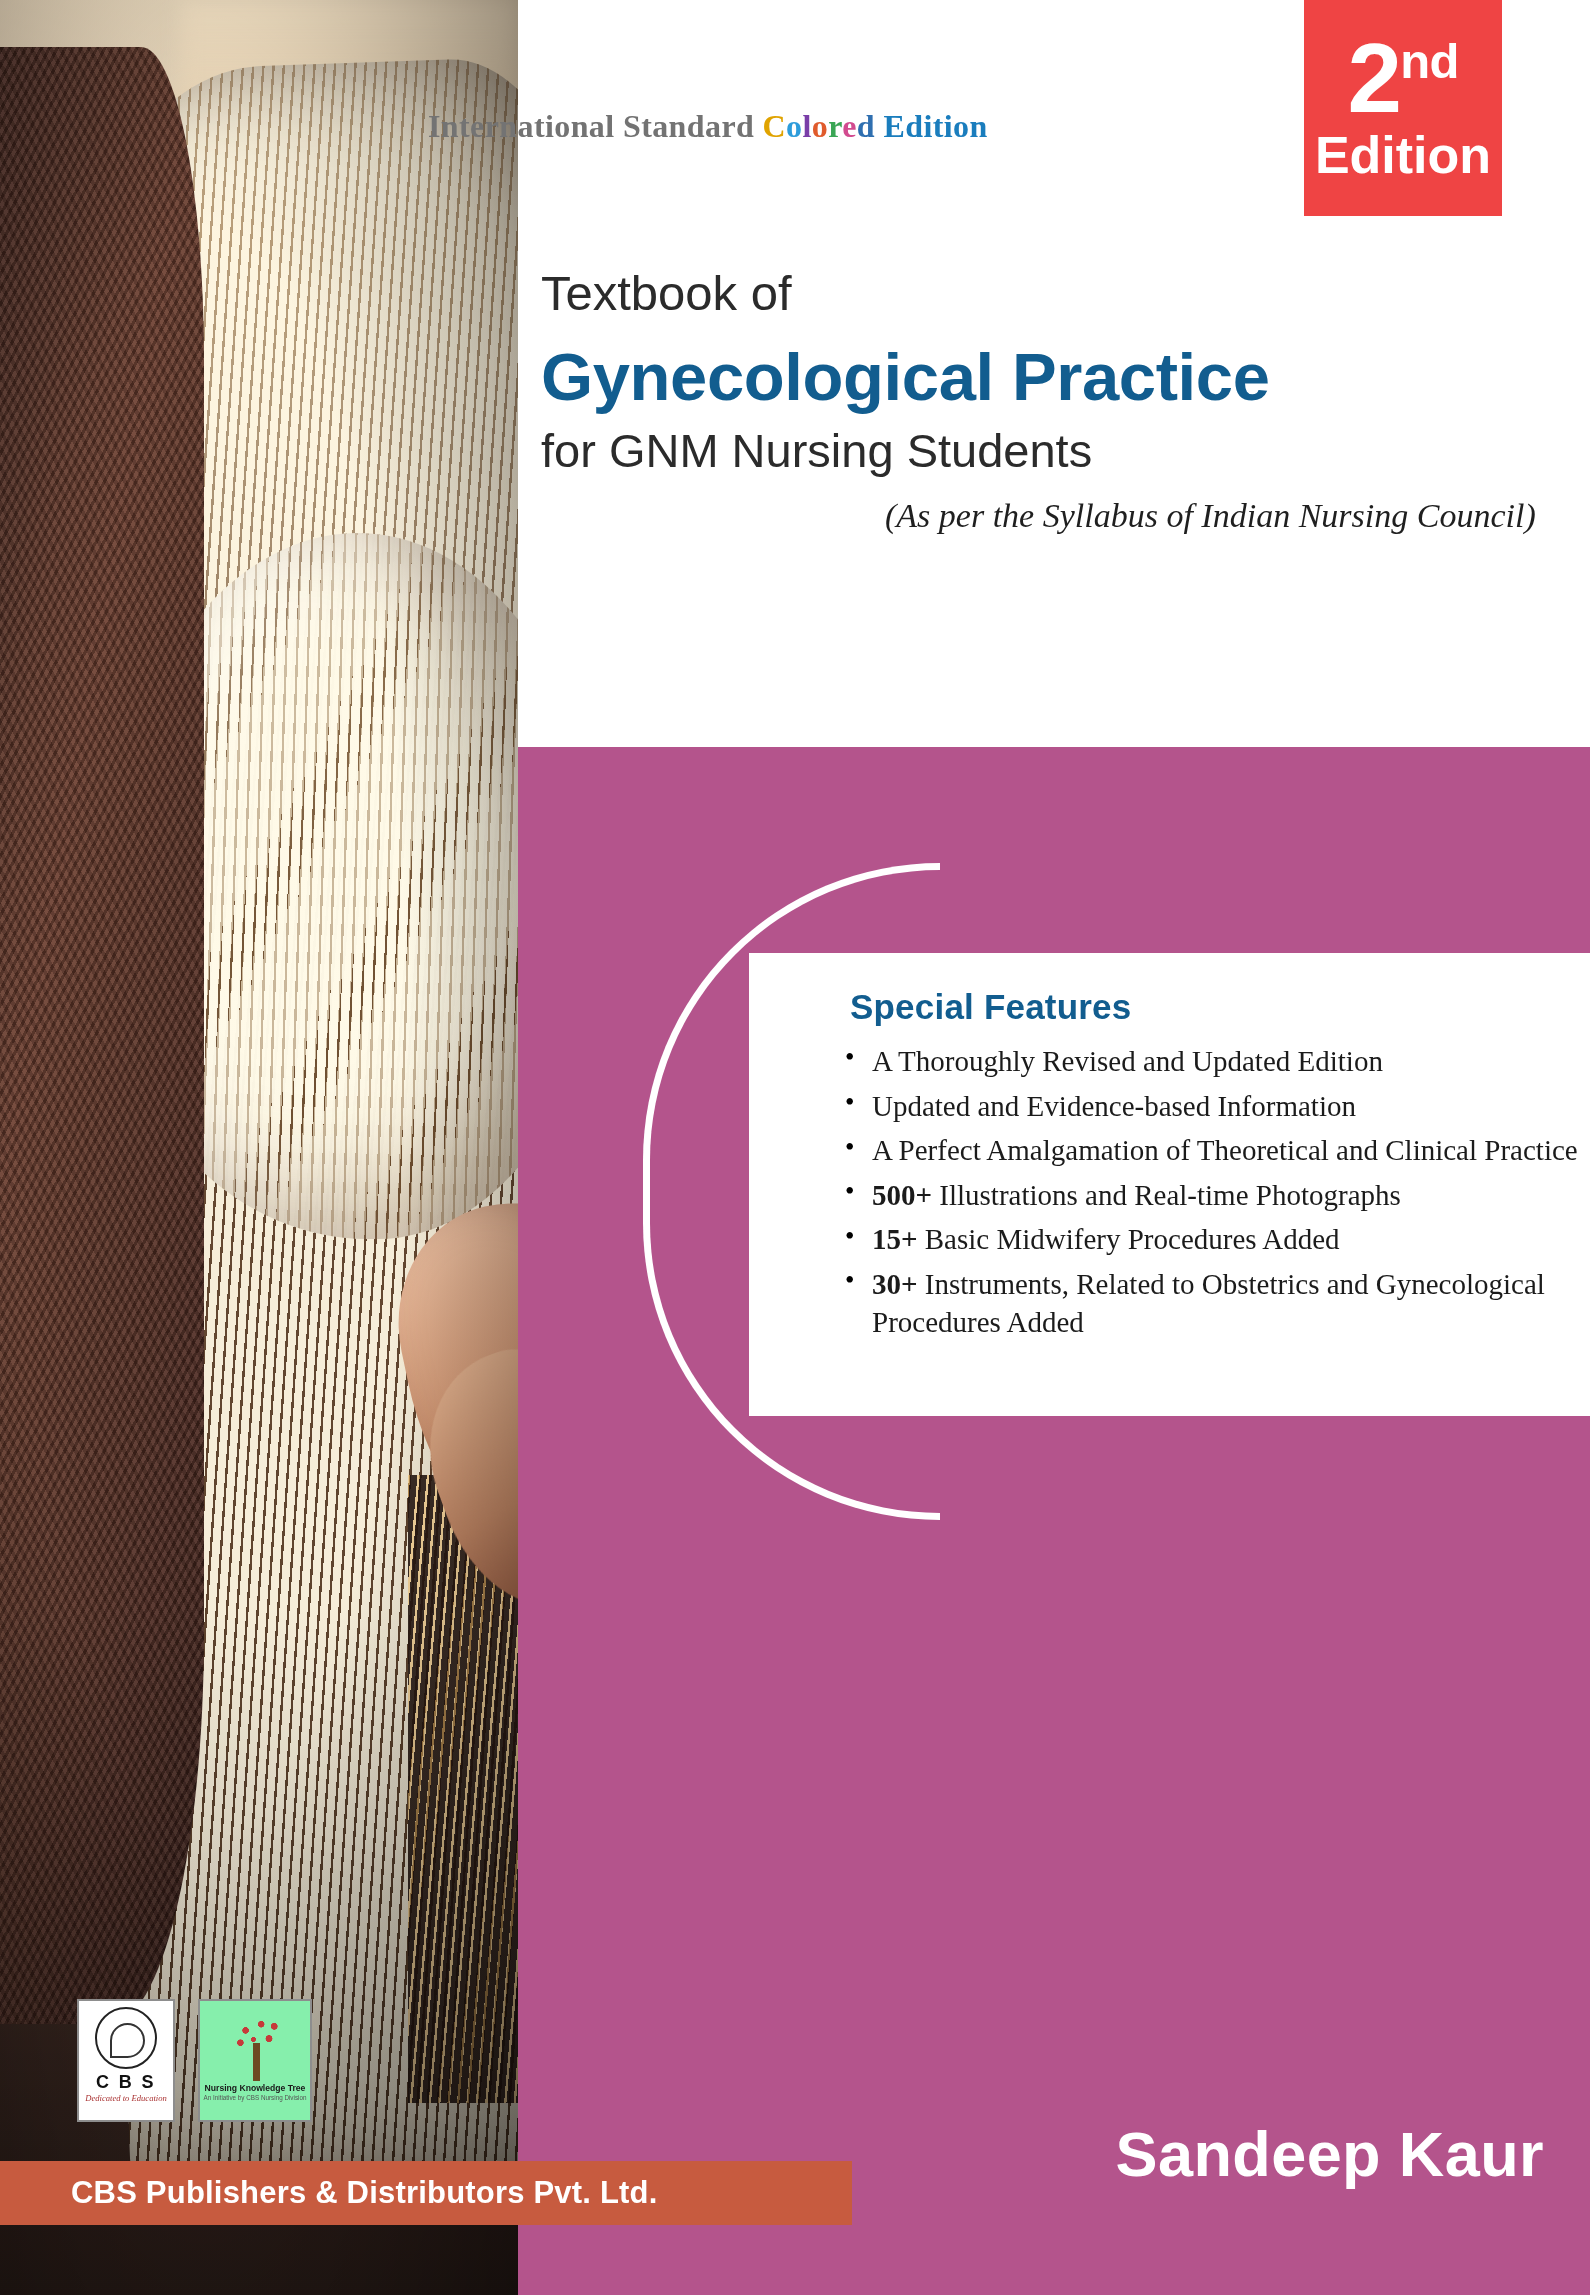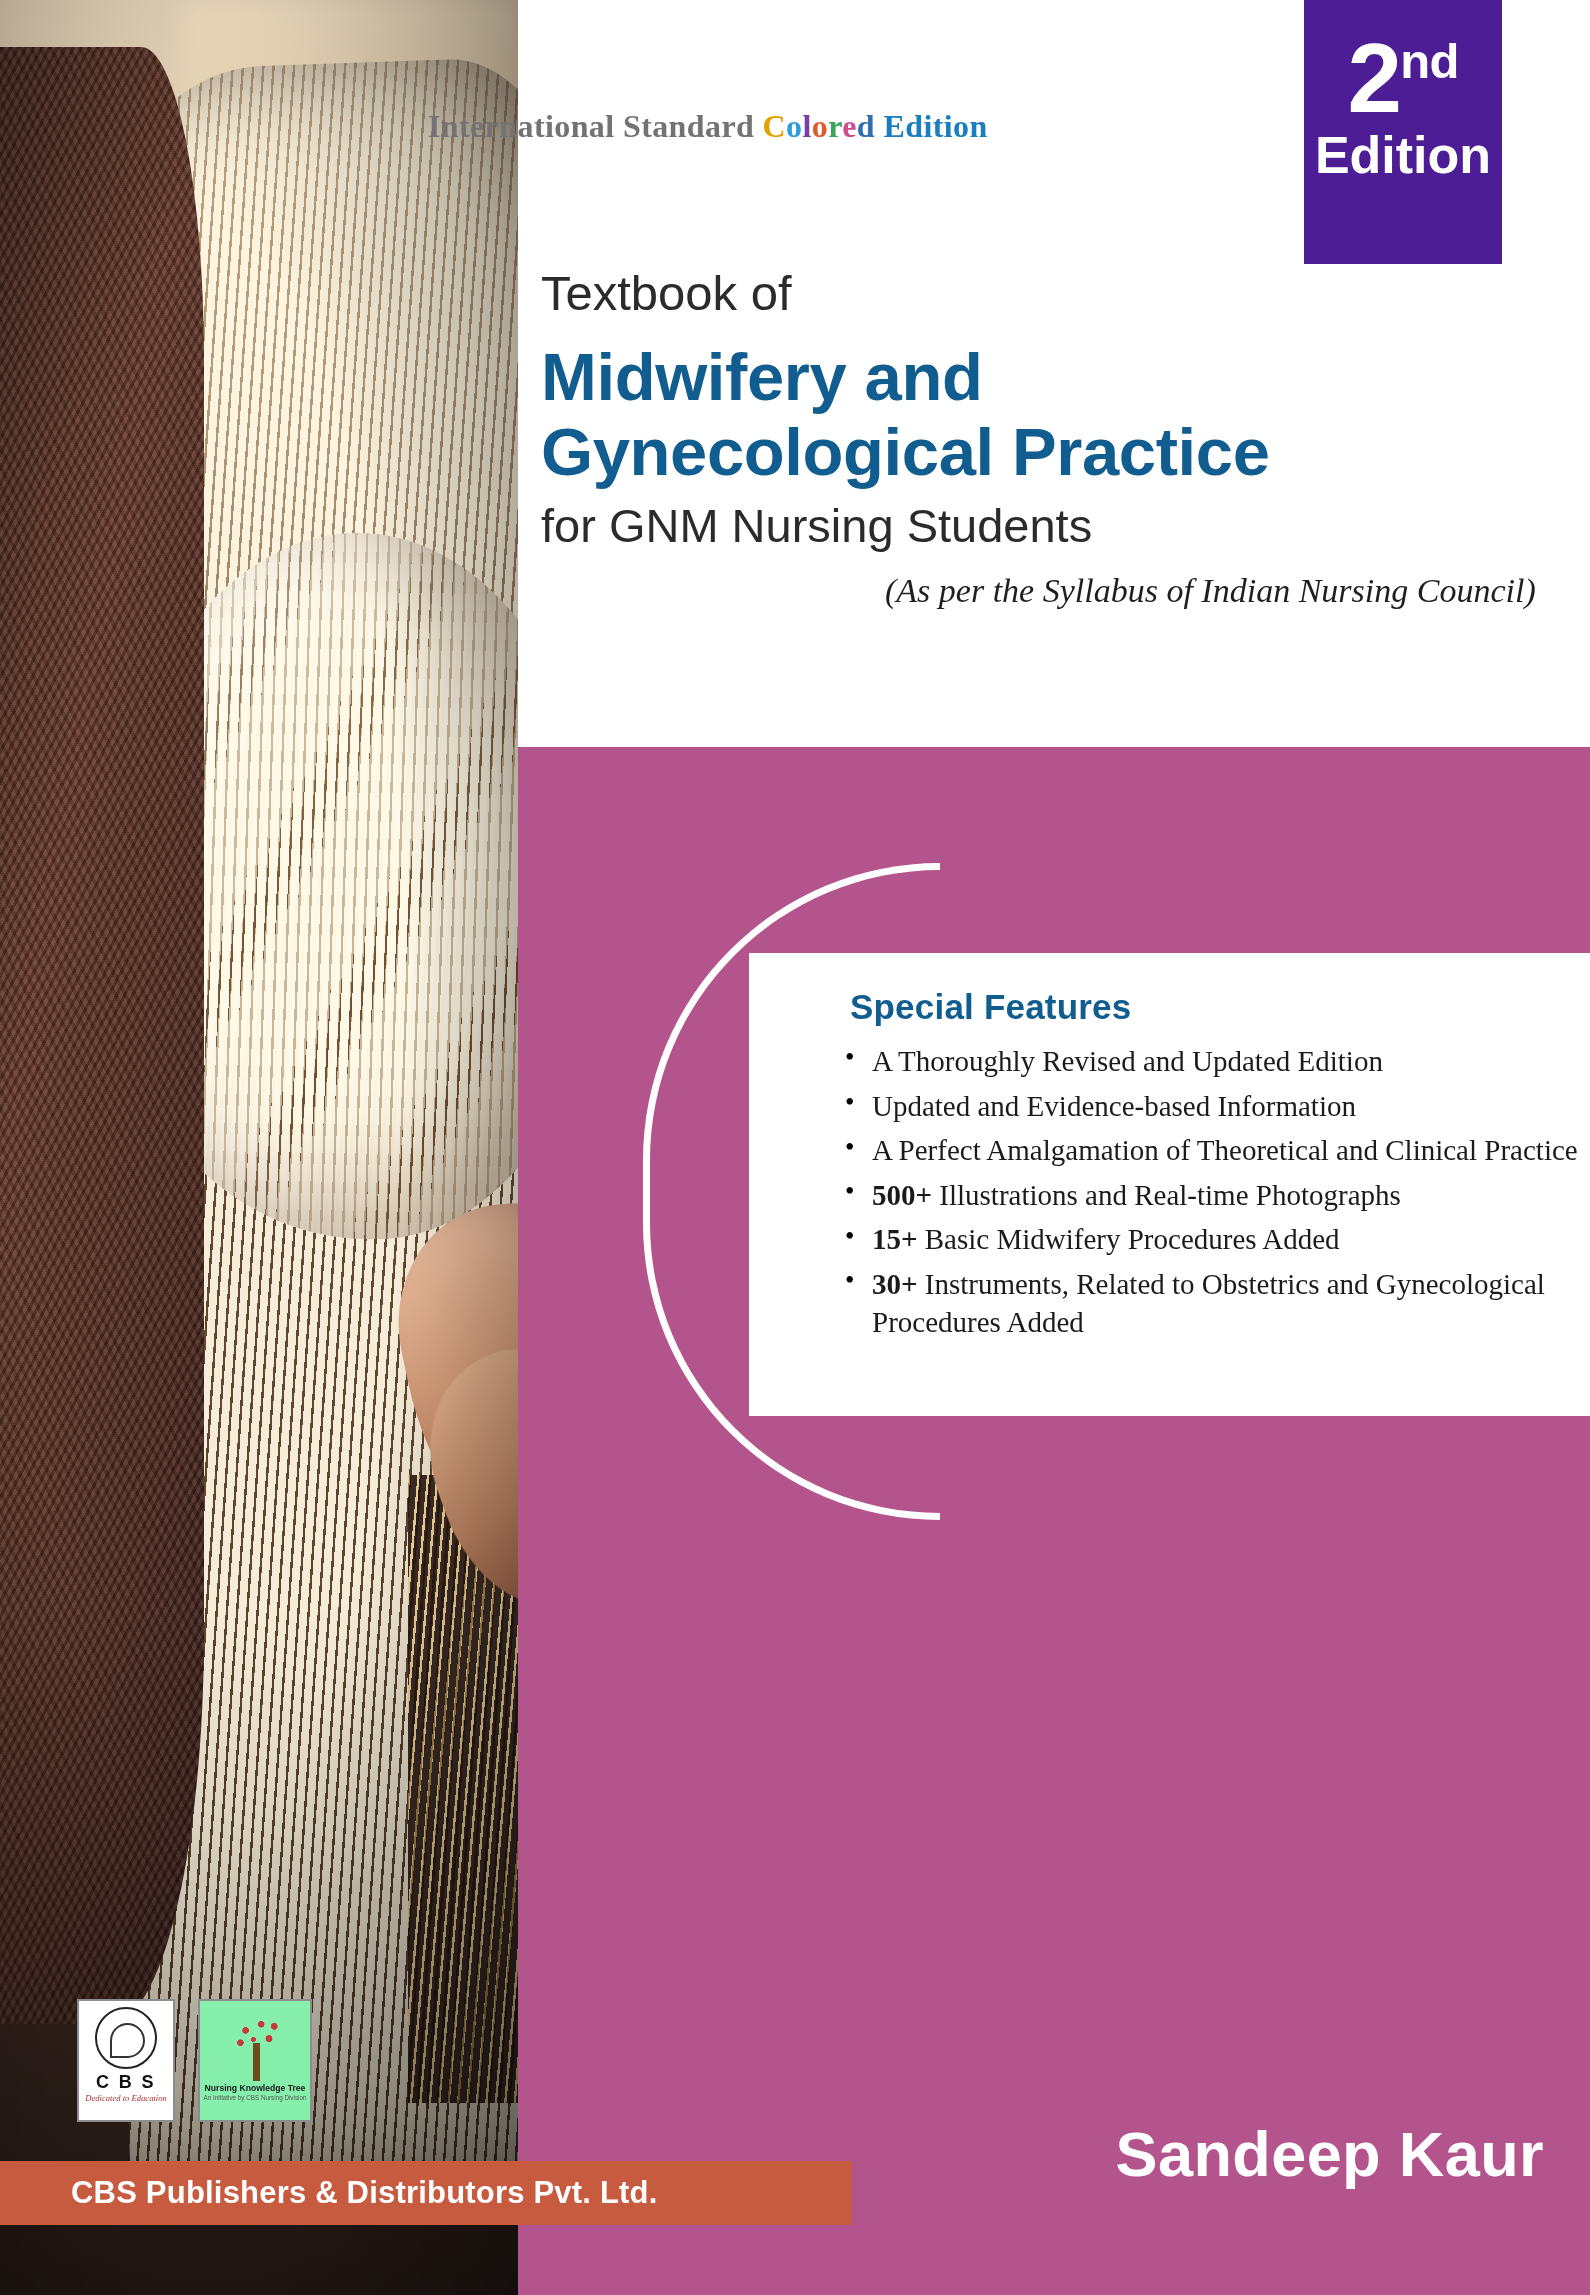--- a/index.html
+++ b/index.html
@@ -179,22 +179,22 @@
   .std-edition .c-e { color: #d24b8f; }
   .std-edition .c-d { color: #2f6fb0; }
   .std-edition .c-ed { color: #1a7dbd; }
 
   
   .edition-flag {
     position: absolute;
     left: 1304px;
     top: 0;
     width: 198px;
-    height: 264px;
-    background: #4c1d95;
+    height: 216px;
+    background: #ef4444;
     color: #ffffff;
     text-align: center;
   }
   .edition-num {
     margin-top: 33px;
     font-size: 98px;
     font-weight: 800;
     line-height: 0.92;
     letter-spacing: -1.6px;
   }
@@ -464,21 +464,20 @@
     <span class="w1">International  Standard  </span><span class="c-c">C</span><span class="c-o">o</span><span class="c-l">l</span><span class="c-o2">o</span><span class="c-r">r</span><span class="c-e">e</span><span class="c-d">d</span>&nbsp;<span class="c-ed">Edition</span>
   </div>
 
   <div class="edition-flag">
     <div class="edition-num"><span>2</span><sup>nd</sup></div>
     <div class="edition-word">Edition</div>
   </div>
 
   <div class="title-block">
     <div class="title-line1">Textbook of</div>
-    <div class="title-main">Midwifery and</div>
     <div class="title-main">Gynecological Practice</div>
     <div class="title-line4">for GNM Nursing Students</div>
     <div class="title-sub">(As per the Syllabus of Indian Nursing Council)</div>
   </div>
 
   <div class="magenta"></div>
   <div class="arc"></div>
   <div class="features-card"></div>
   <div class="features-title">Special Features</div>
   <ul class="features-list" id="features-list">

